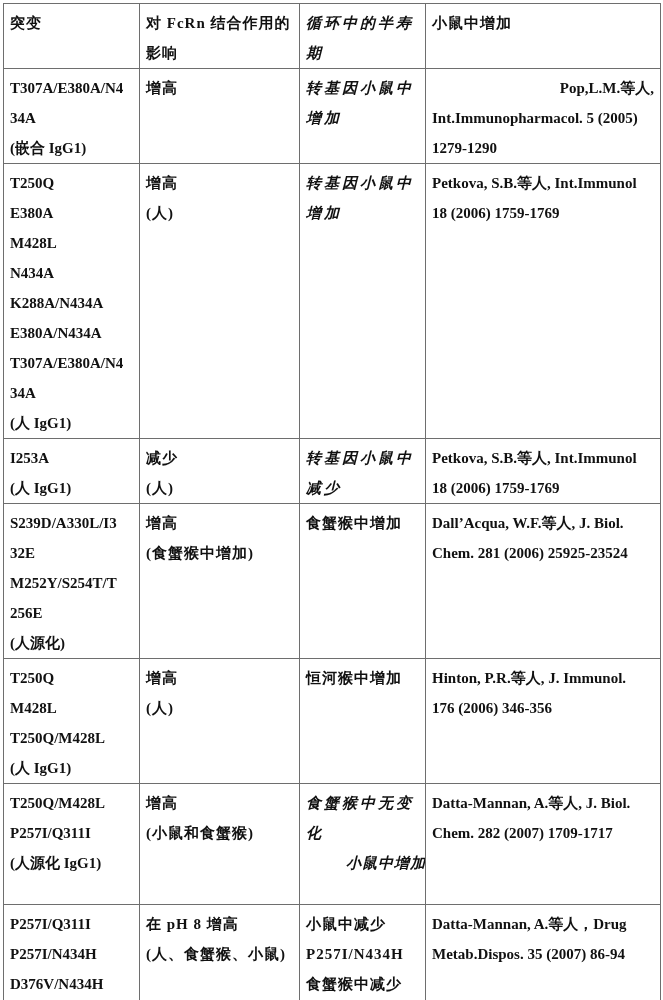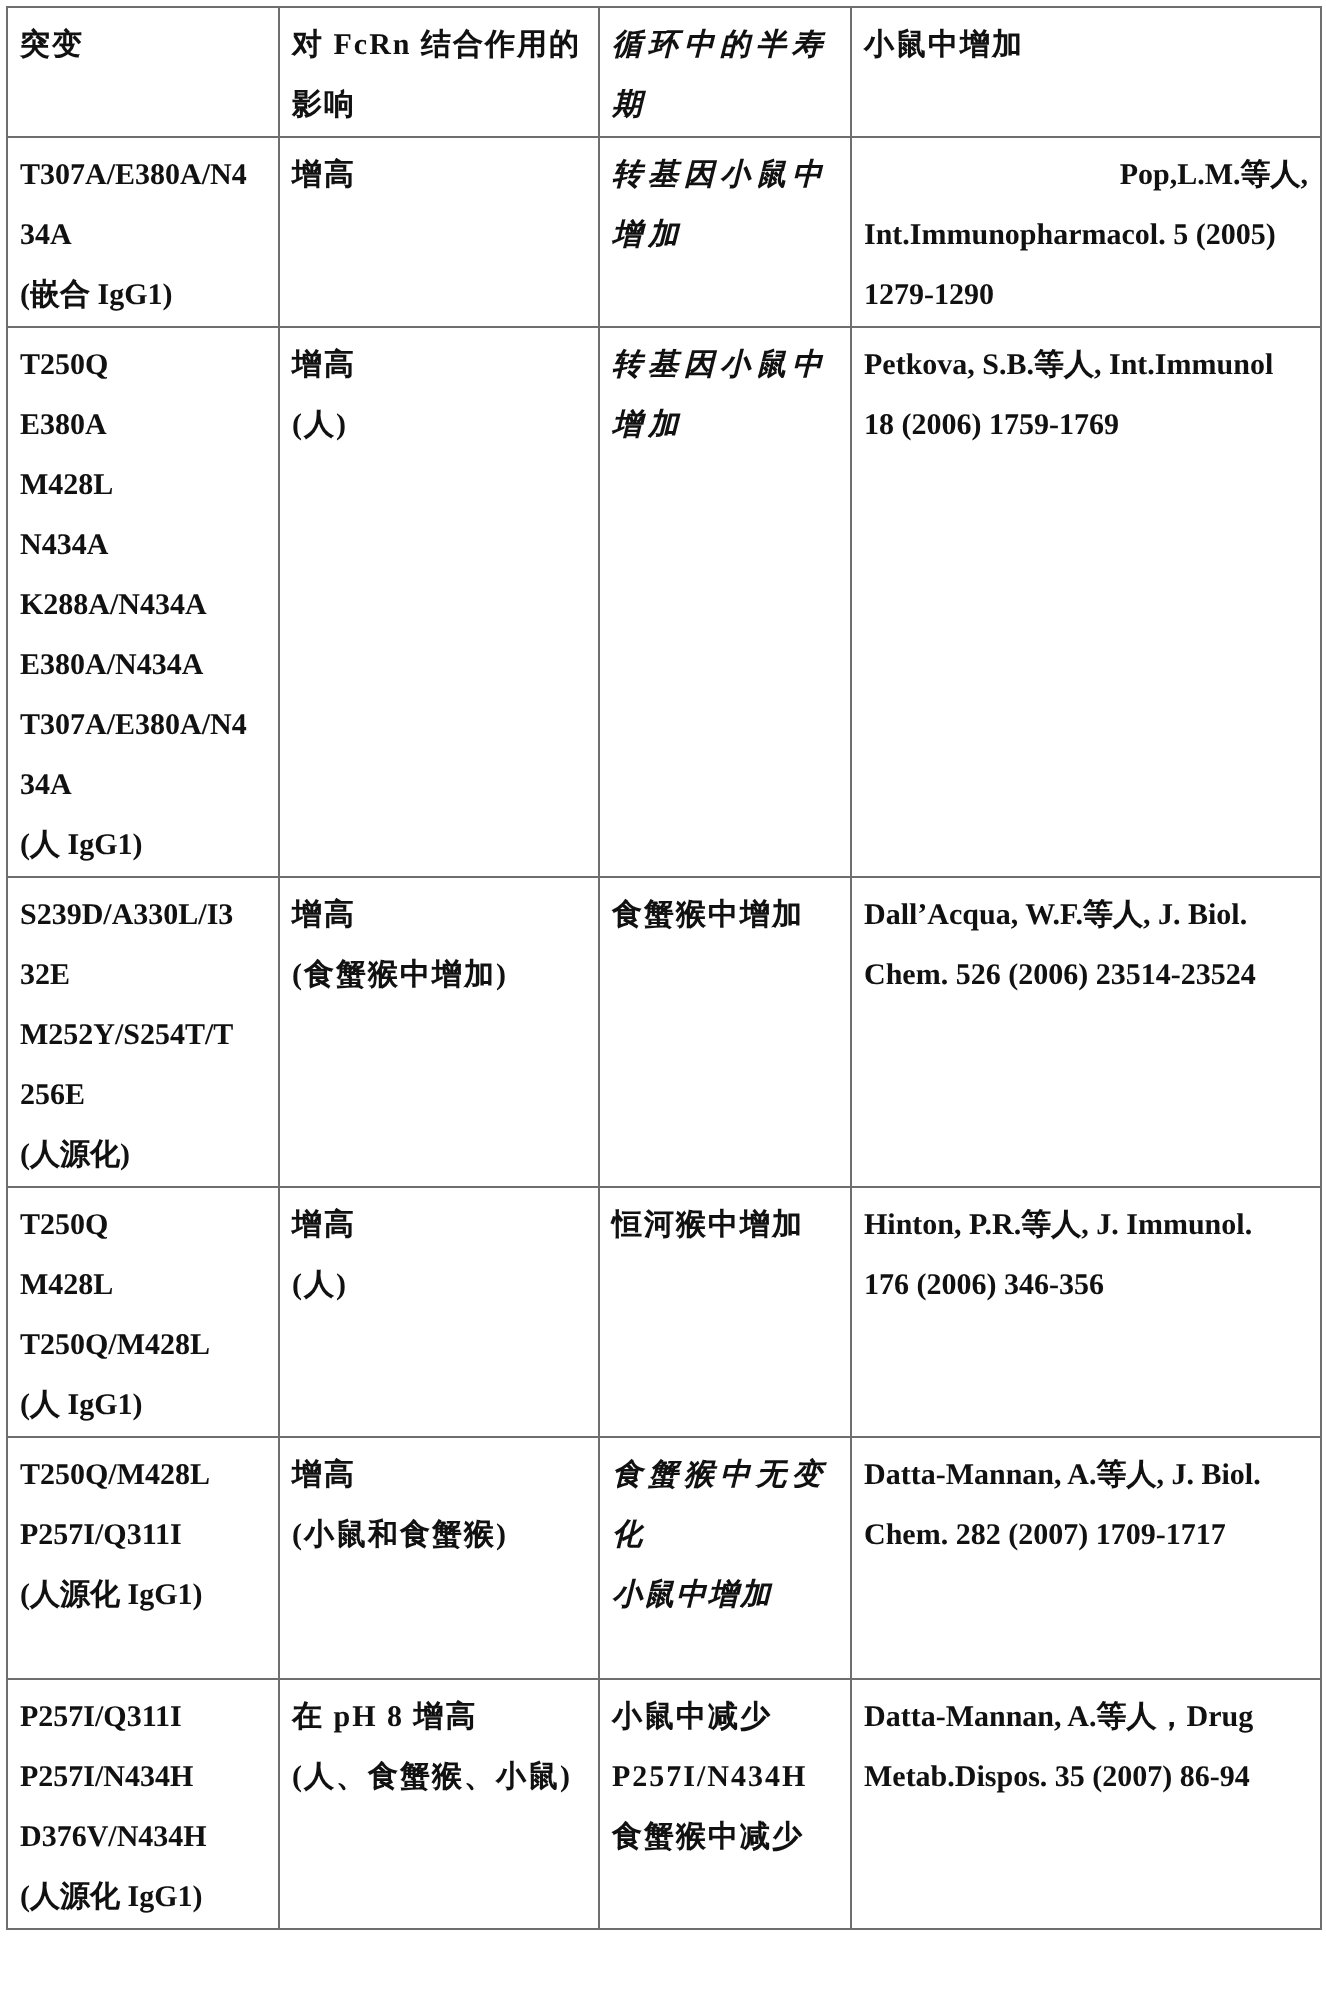--- a/index.html
+++ b/index.html
@@ -31,20 +31,21 @@
       font-weight: bold;
       line-height: 30px;
       overflow: hidden;
     }
     .line {
       display: block;
       white-space: nowrap;
     }
     .cjk {
       letter-spacing: 1px;
+      margin-left: 40px;
     }
     .spread {
       letter-spacing: 3px;
       font-style: italic;
     }
     .ref {
       text-align: justify;
     }
     .justify-line {
       display: flex;
@@ -125,39 +126,57 @@
       <td class="spread">
         <span class="line">转基因小鼠中</span>
         <span class="line">增加</span>
       </td>
       <td>
         <span class="line">Petkova, S.B.等人, Int.Immunol</span>
         <span class="line">18 (2006) 1759-1769</span>
       </td>
     </tr>
 
+    <tr style="height:64px">
+      <td>
+        <span class="line">I253A</span>
+        <span class="line">(人 IgG1)</span>
+      </td>
+      <td class="cjk">
+        <span class="line">减少</span>
+        <span class="line">(人)</span>
+      </td>
+      <td class="spread">
+        <span class="line">转基因小鼠中</span>
+        <span class="line">减少</span>
+      </td>
+      <td>
+        <span class="line">Petkova, S.B.等人, Int.Immunol</span>
+        <span class="line">18 (2006) 1759-1769</span>
+      </td>
+    </tr>
 
     <tr style="height:146px">
       <td>
         <span class="line">S239D/A330L/I3</span>
         <span class="line">32E</span>
         <span class="line">M252Y/S254T/T</span>
         <span class="line">256E</span>
         <span class="line">(人源化)</span>
       </td>
       <td class="cjk">
         <span class="line">增高</span>
         <span class="line">(食蟹猴中增加)</span>
       </td>
       <td class="cjk">
         <span class="line">食蟹猴中增加</span>
       </td>
       <td>
         <span class="line">Dall’Acqua, W.F.等人, J. Biol.</span>
-        <span class="line">Chem. 526 (2006) 23514-23524</span>
+        <span class="line">Chem. 281 (2006) 25925-23524</span>
       </td>
     </tr>
 
     <tr style="height:122px">
       <td>
         <span class="line">T250Q</span>
         <span class="line">M428L</span>
         <span class="line">T250Q/M428L</span>
         <span class="line">(人 IgG1)</span>
       </td>

